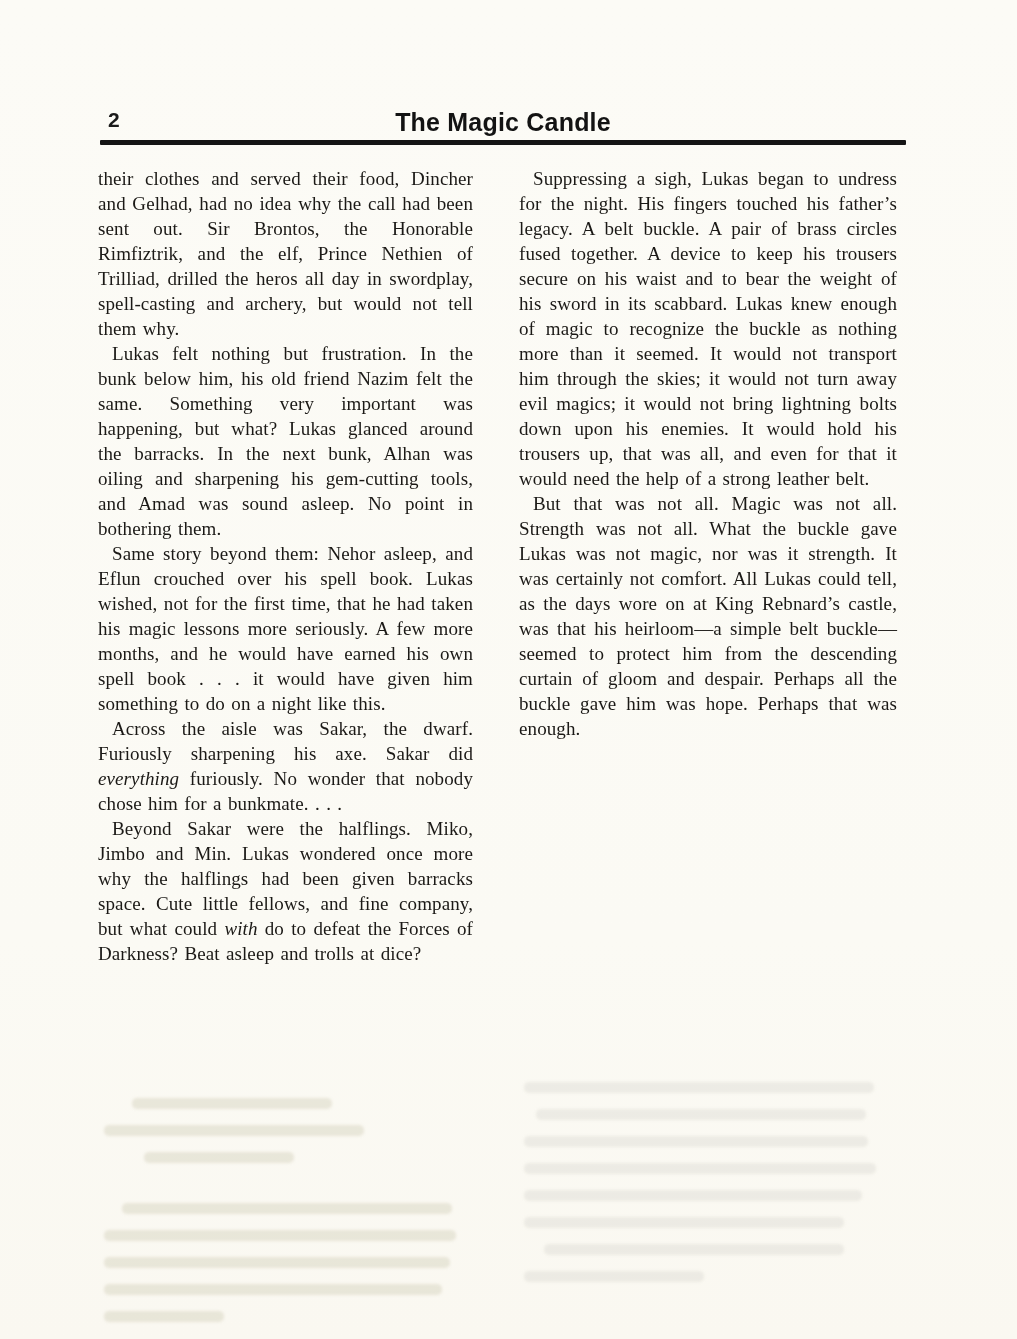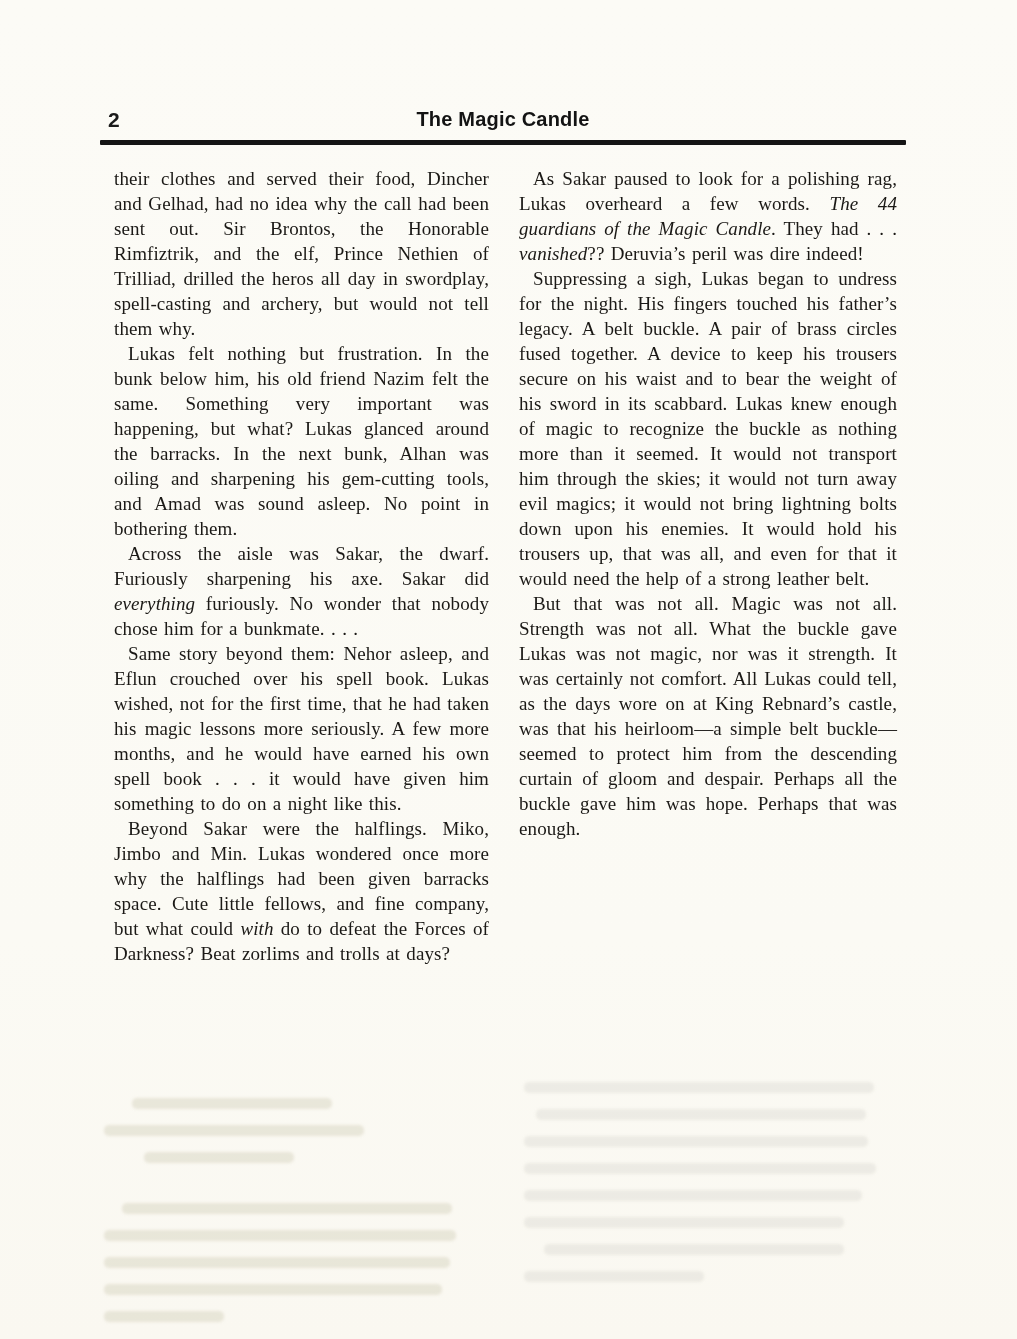--- a/index.html
+++ b/index.html
@@ -33,38 +33,38 @@
     color: #1a1a1a;
   }
   .book-title {
     position: absolute;
     left: 0;
     right: 0;
     top: 0;
     text-align: center;
     font-family: "Liberation Sans", sans-serif;
     font-weight: bold;
-    font-size: 20px;
+    font-size: 25px;
     letter-spacing: 0.2px;
     color: #131313;
   }
   .header-rule {
     position: absolute;
     top: 140px;
     left: 100px;
     width: 806px;
     height: 5px;
     background: #151515;
     border-radius: 1px;
   }
   .column {
     position: absolute;
     top: 166px;
   }
-  .column.left  { left: 114px;  width: 375px; }
+  .column.left  { left: 98px;  width: 375px; }
   .column.right { left: 519px; width: 378px; }
   .para {
     margin: 0;
     font-size: 19px;
     line-height: 25px;
     text-align: justify;
     letter-spacing: 0.1px;
     word-spacing: 1.5px;
     color: #1b1916;
   }
@@ -110,27 +110,26 @@
   <div class="header">
     <span class="page-number">2</span>
     <span class="book-title">The Magic Candle</span>
   </div>
 
   <div class="header-rule"></div>
 
   <div class="column left">
       <p class="para"><span>their clothes and served their food, Dincher and Gelhad, had no idea why the call had been sent out. Sir Brontos, the Honorable Rimfiztrik, and the elf, Prince Nethien of Trilliad, drilled the heros all day in swordplay, spell-casting and archery, but would not tell them why.</span></p>
       <p class="para indent"><span>Lukas felt nothing but frustration. In the bunk below him, his old friend Nazim felt the same. Something very important was happening, but what? Lukas glanced around the barracks. In the next bunk, Alhan was oiling and sharpening his gem-cutting tools, and Amad was sound asleep. No point in bothering them.</span></p>
+      <p class="para indent"><span>Same story beyond them: Nehor asleep, and Eflun crouched over his spell book. Lukas wished, not for the first time, that he had taken his magic lessons more seriously. A few more months, and he would have earned his own spell book . . . it would have given him something to do on a night like this.</span></p>
       <p class="para indent"><span>Across the aisle was Sakar, the dwarf. Furiously sharpening his axe. Sakar did </span><i>everything</i><span> furiously. No wonder that nobody chose him for a bunkmate. . . .</span></p>
-      <p class="para indent"><span>Same story beyond them: Nehor asleep, and Eflun crouched over his spell book. Lukas wished, not for the first time, that he had taken his magic lessons more seriously. A few more months, and he would have earned his own spell book . . . it would have given him something to do on a night like this.</span></p>
-      <p class="para indent"><span>Beyond Sakar were the halflings. Miko, Jimbo and Min. Lukas wondered once more why the halflings had been given barracks space. Cute little fellows, and fine company, but what could </span><i>with</i><span> do to defeat the Forces of Darkness? Beat zorlims and trolls at days?</span></p>
+      <p class="para indent"><span>Beyond Sakar were the halflings. Miko, Jimbo and Min. Lukas wondered once more why the halflings had been given barracks space. Cute little fellows, and fine company, but what could </span><i>with</i><span> do to defeat the Forces of Darkness? Beat asleep and trolls at dice?</span></p>
     </div>
 
   <div class="column right">
-      <p class="para indent"><span>As Sakar paused to look for a polishing rag, Lukas overheard a few words. </span><i>The 44 guardians of the Magic Candle</i><span>. They had . . . </span><i>vanished</i><span>?? Deruvia’s peril was dire indeed!</span></p>
       <p class="para indent"><span>Suppressing a sigh, Lukas began to undress for the night. His fingers touched his father’s legacy. A belt buckle. A pair of brass circles fused together. A device to keep his trousers secure on his waist and to bear the weight of his sword in its scabbard. Lukas knew enough of magic to recognize the buckle as nothing more than it seemed. It would not transport him through the skies; it would not turn away evil magics; it would not bring lightning bolts down upon his enemies. It would hold his trousers up, that was all, and even for that it would need the help of a strong leather belt.</span></p>
       <p class="para indent"><span>But that was not all. Magic was not all. Strength was not all. What the buckle gave Lukas was not magic, nor was it strength. It was certainly not comfort. All Lukas could tell, as the days wore on at King Rebnard’s castle, was that his heirloom—a simple belt buckle—seemed to protect him from the descending curtain of gloom and despair. Perhaps all the buckle gave him was hope. Perhaps that was enough.</span></p>
     </div>
 
   <div class="ghost ghost-left">
     <div class="gline"></div>
     <div class="gline"></div>
     <div class="gline"></div>
     <div class="gline"></div>
     <div class="gline"></div>

